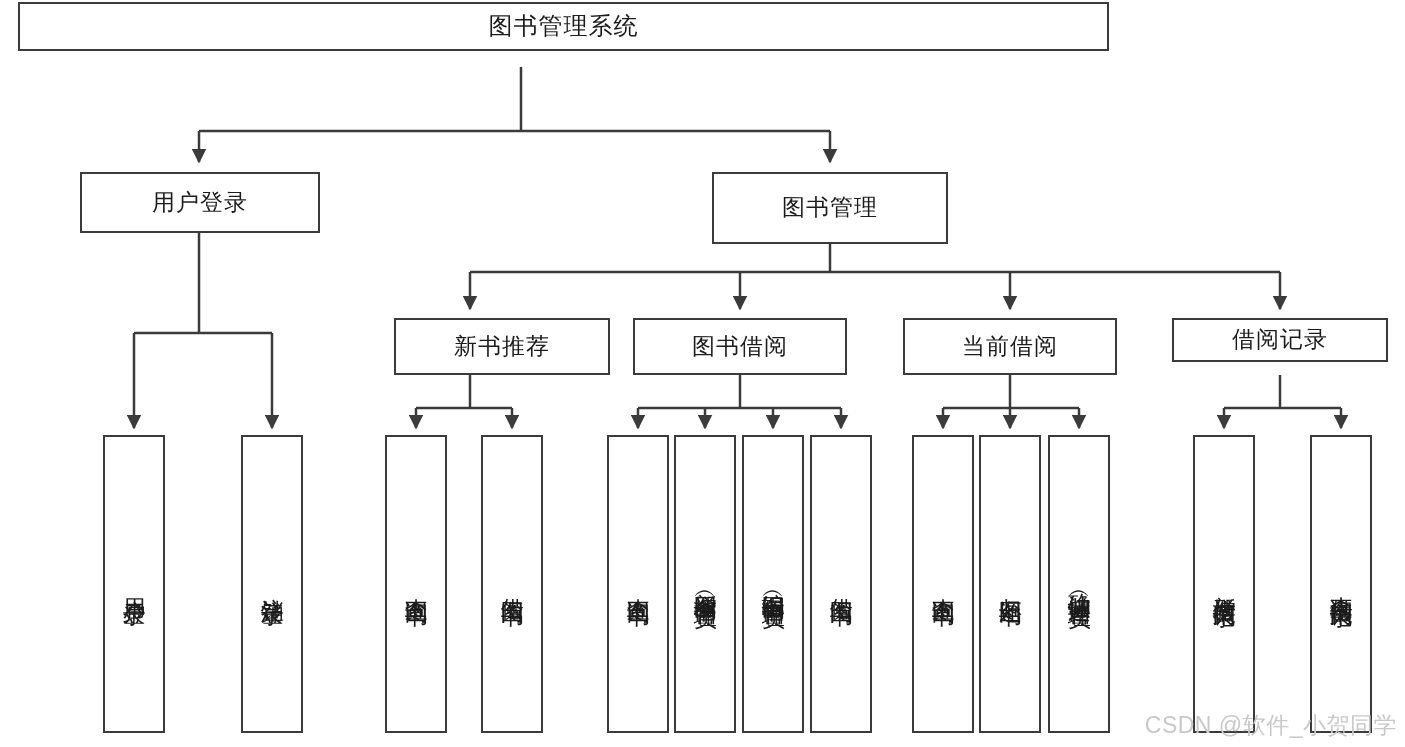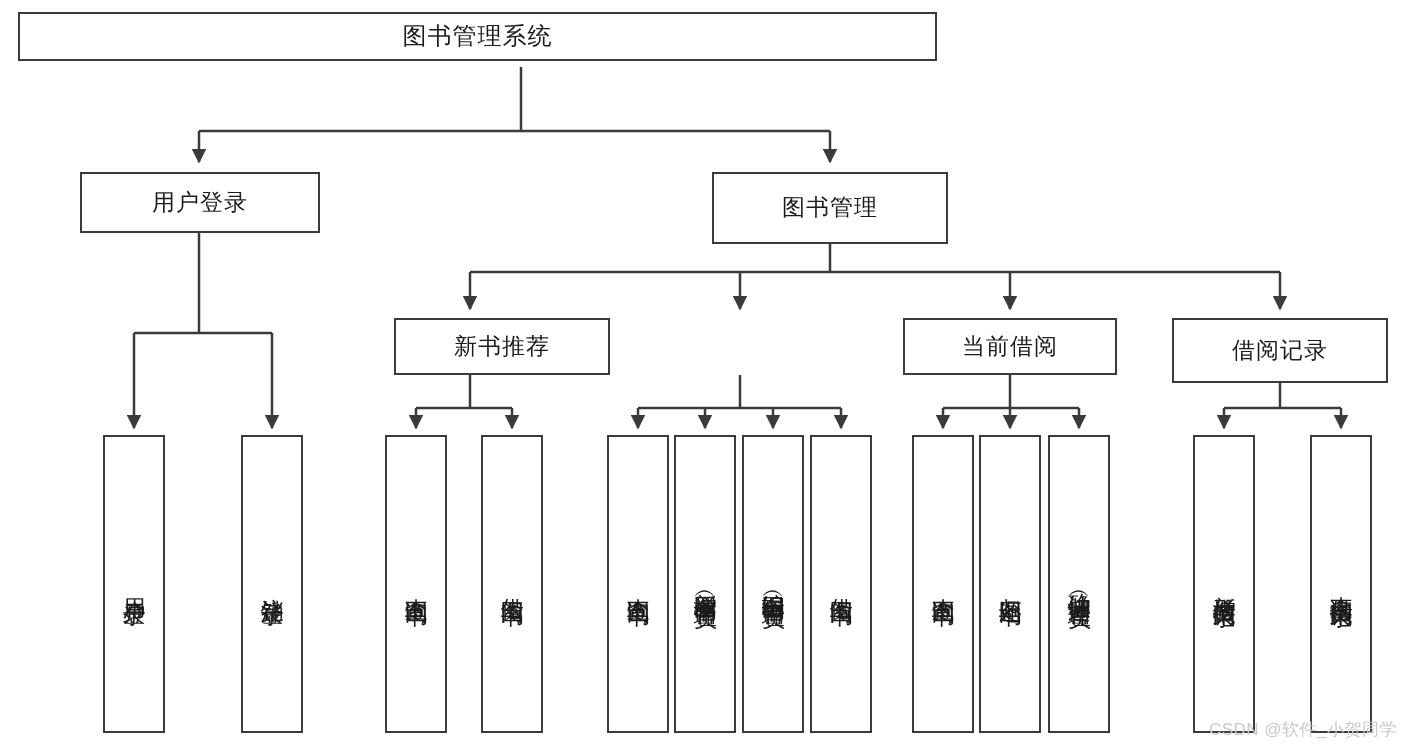--- a/index.html
+++ b/index.html
@@ -59,21 +59,21 @@
     left: 0;
     top: 0;
     width: 1405px;
     height: 747px;
     pointer-events: none;
   }
   .watermark {
     position: absolute;
     right: 8px;
     bottom: 6px;
-    font-size: 17px;
+    font-size: 23px;
     color: #c9c9c9;
     letter-spacing: 0.5px;
     white-space: nowrap;
     user-select: none;
   }
 </style>
 </head>
 <body>
 
 <div id="canvas">
@@ -121,38 +121,41 @@
       <path d="M 1010 408 L 1010 428" marker-end="url(#arrow)"></path>
       <path d="M 1079 408 L 1079 428" marker-end="url(#arrow)"></path>
 
       <path d="M 1280 375 L 1280 408"></path>
       <path d="M 1224 408 L 1341 408"></path>
       <path d="M 1224 408 L 1224 428" marker-end="url(#arrow)"></path>
       <path d="M 1341 408 L 1341 428" marker-end="url(#arrow)"></path>
     </g>
   </svg>
 
-  <div class="node root horiz" style="left:18px; top:12px; width:919px; height:49px;">
+  <div class="node root horiz" style="left:18px; top:2px; width:1091px; height:49px;">
     <span>图书管理系统</span>
   </div>
 
   <div class="node horiz" style="left:80px; top:172px; width:240px; height:61px;">
     <span>用户登录</span>
   </div>
   <div class="node horiz" style="left:712px; top:172px; width:236px; height:72px;">
     <span>图书管理</span>
   </div>
 
   <div class="node horiz" style="left:362px; top:318px; width:216px; height:57px;margin-left:32px;">
     <span>新书推荐</span>
   </div>
+  <div class="node horiz" style="left:633px; top:318px; width:214px; height:57px;">
+    <span>图书借阅</span>
+  </div>
   <div class="node horiz" style="left:903px; top:318px; width:214px; height:57px;align-items:center;">
     <span>当前借阅</span>
   </div>
-  <div class="node horiz" style="left:1172px; top:318px; width:216px; height:65px;">
+  <div class="node horiz" style="left:1172px; top:318px; width:216px; height:44px;">
     <span>借阅记录</span>
   </div>
 
   <div class="leaf" style="left:103px; top:435px; width:62px; height:298px;">
     <span class="vtext">用户登录</span>
   </div>
   <div class="leaf" style="left:241px; top:435px; width:62px; height:298px;">
     <span class="vtext">注销登录</span>
   </div>
 

